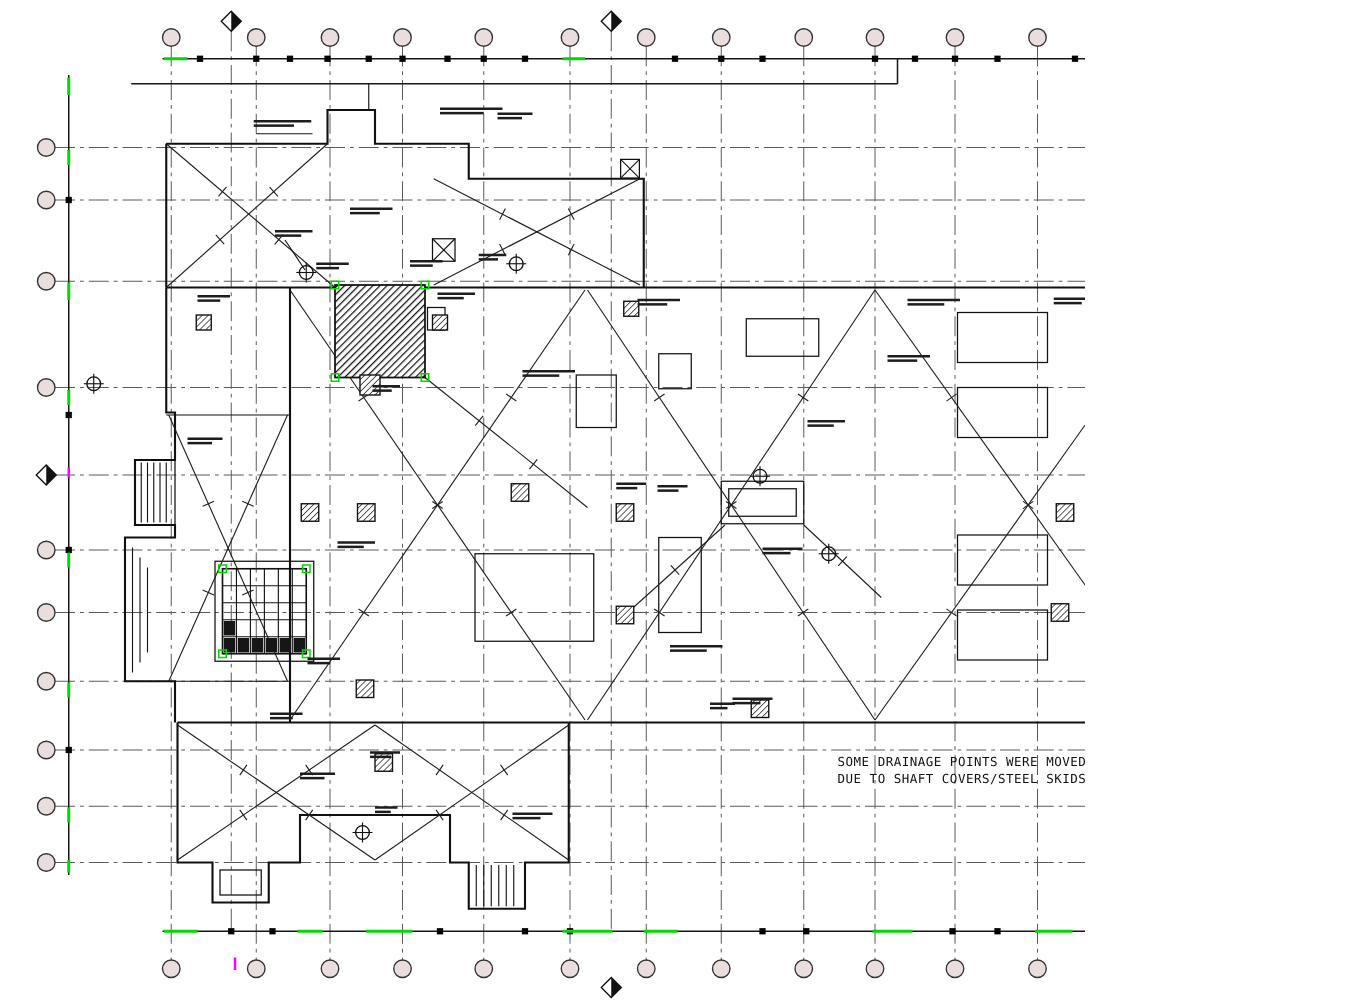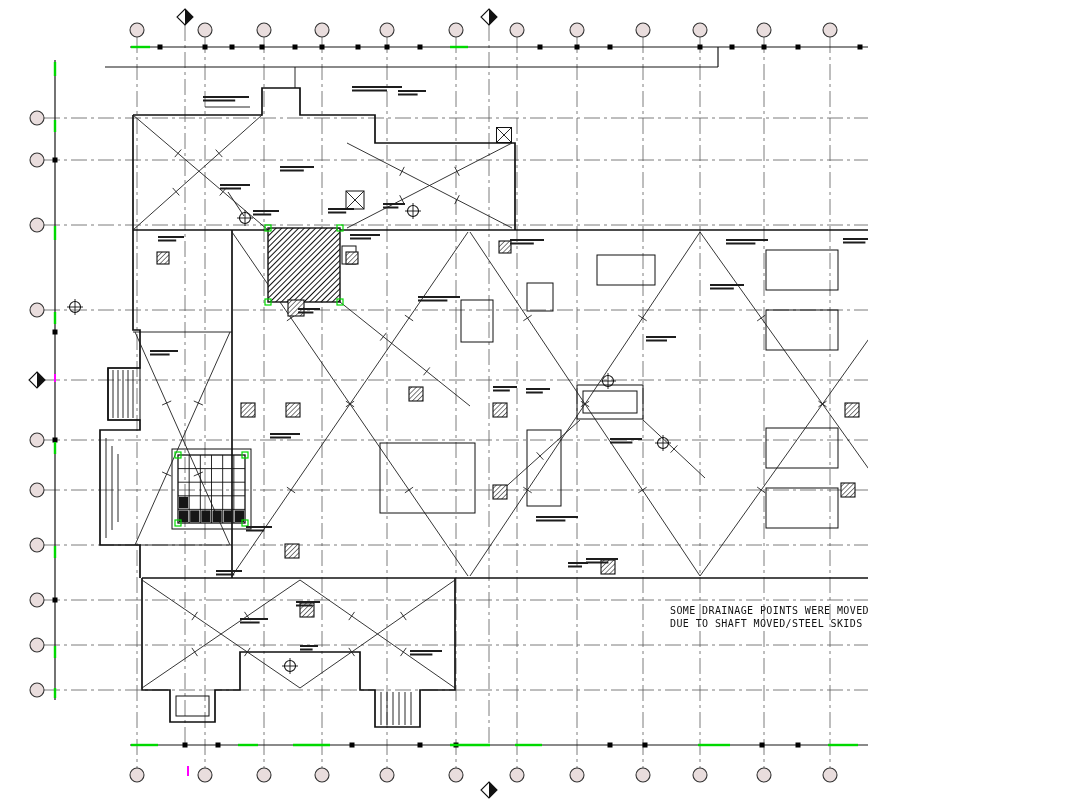--- a/index.html
+++ b/index.html
@@ -440,15 +440,15 @@
       <rect x="300" y="648.5" width="12.6" height="2" class="lbl"></rect>
       <rect x="526" y="388" width="24" height="2" class="lbl"></rect>
       <rect x="526" y="391.5" width="16.799999999999997" height="2" class="lbl"></rect>
       <rect x="843" y="238" width="32" height="2" class="lbl"></rect>
       <rect x="843" y="241.5" width="22.4" height="2" class="lbl"></rect>
       <rect x="568" y="562" width="20" height="2" class="lbl"></rect>
       <rect x="568" y="565.5" width="14" height="2" class="lbl"></rect>
     </svg>
   <div class="note">
     <div>SOME DRAINAGE POINTS WERE MOVED</div>
-    <div>DUE TO SHAFT MOVED/STEEL SKIDS</div>
+    <div>DUE TO SHAFT COVERS/STEEL SKIDS</div>
   </div>
 </div>
 
 </body></html>

